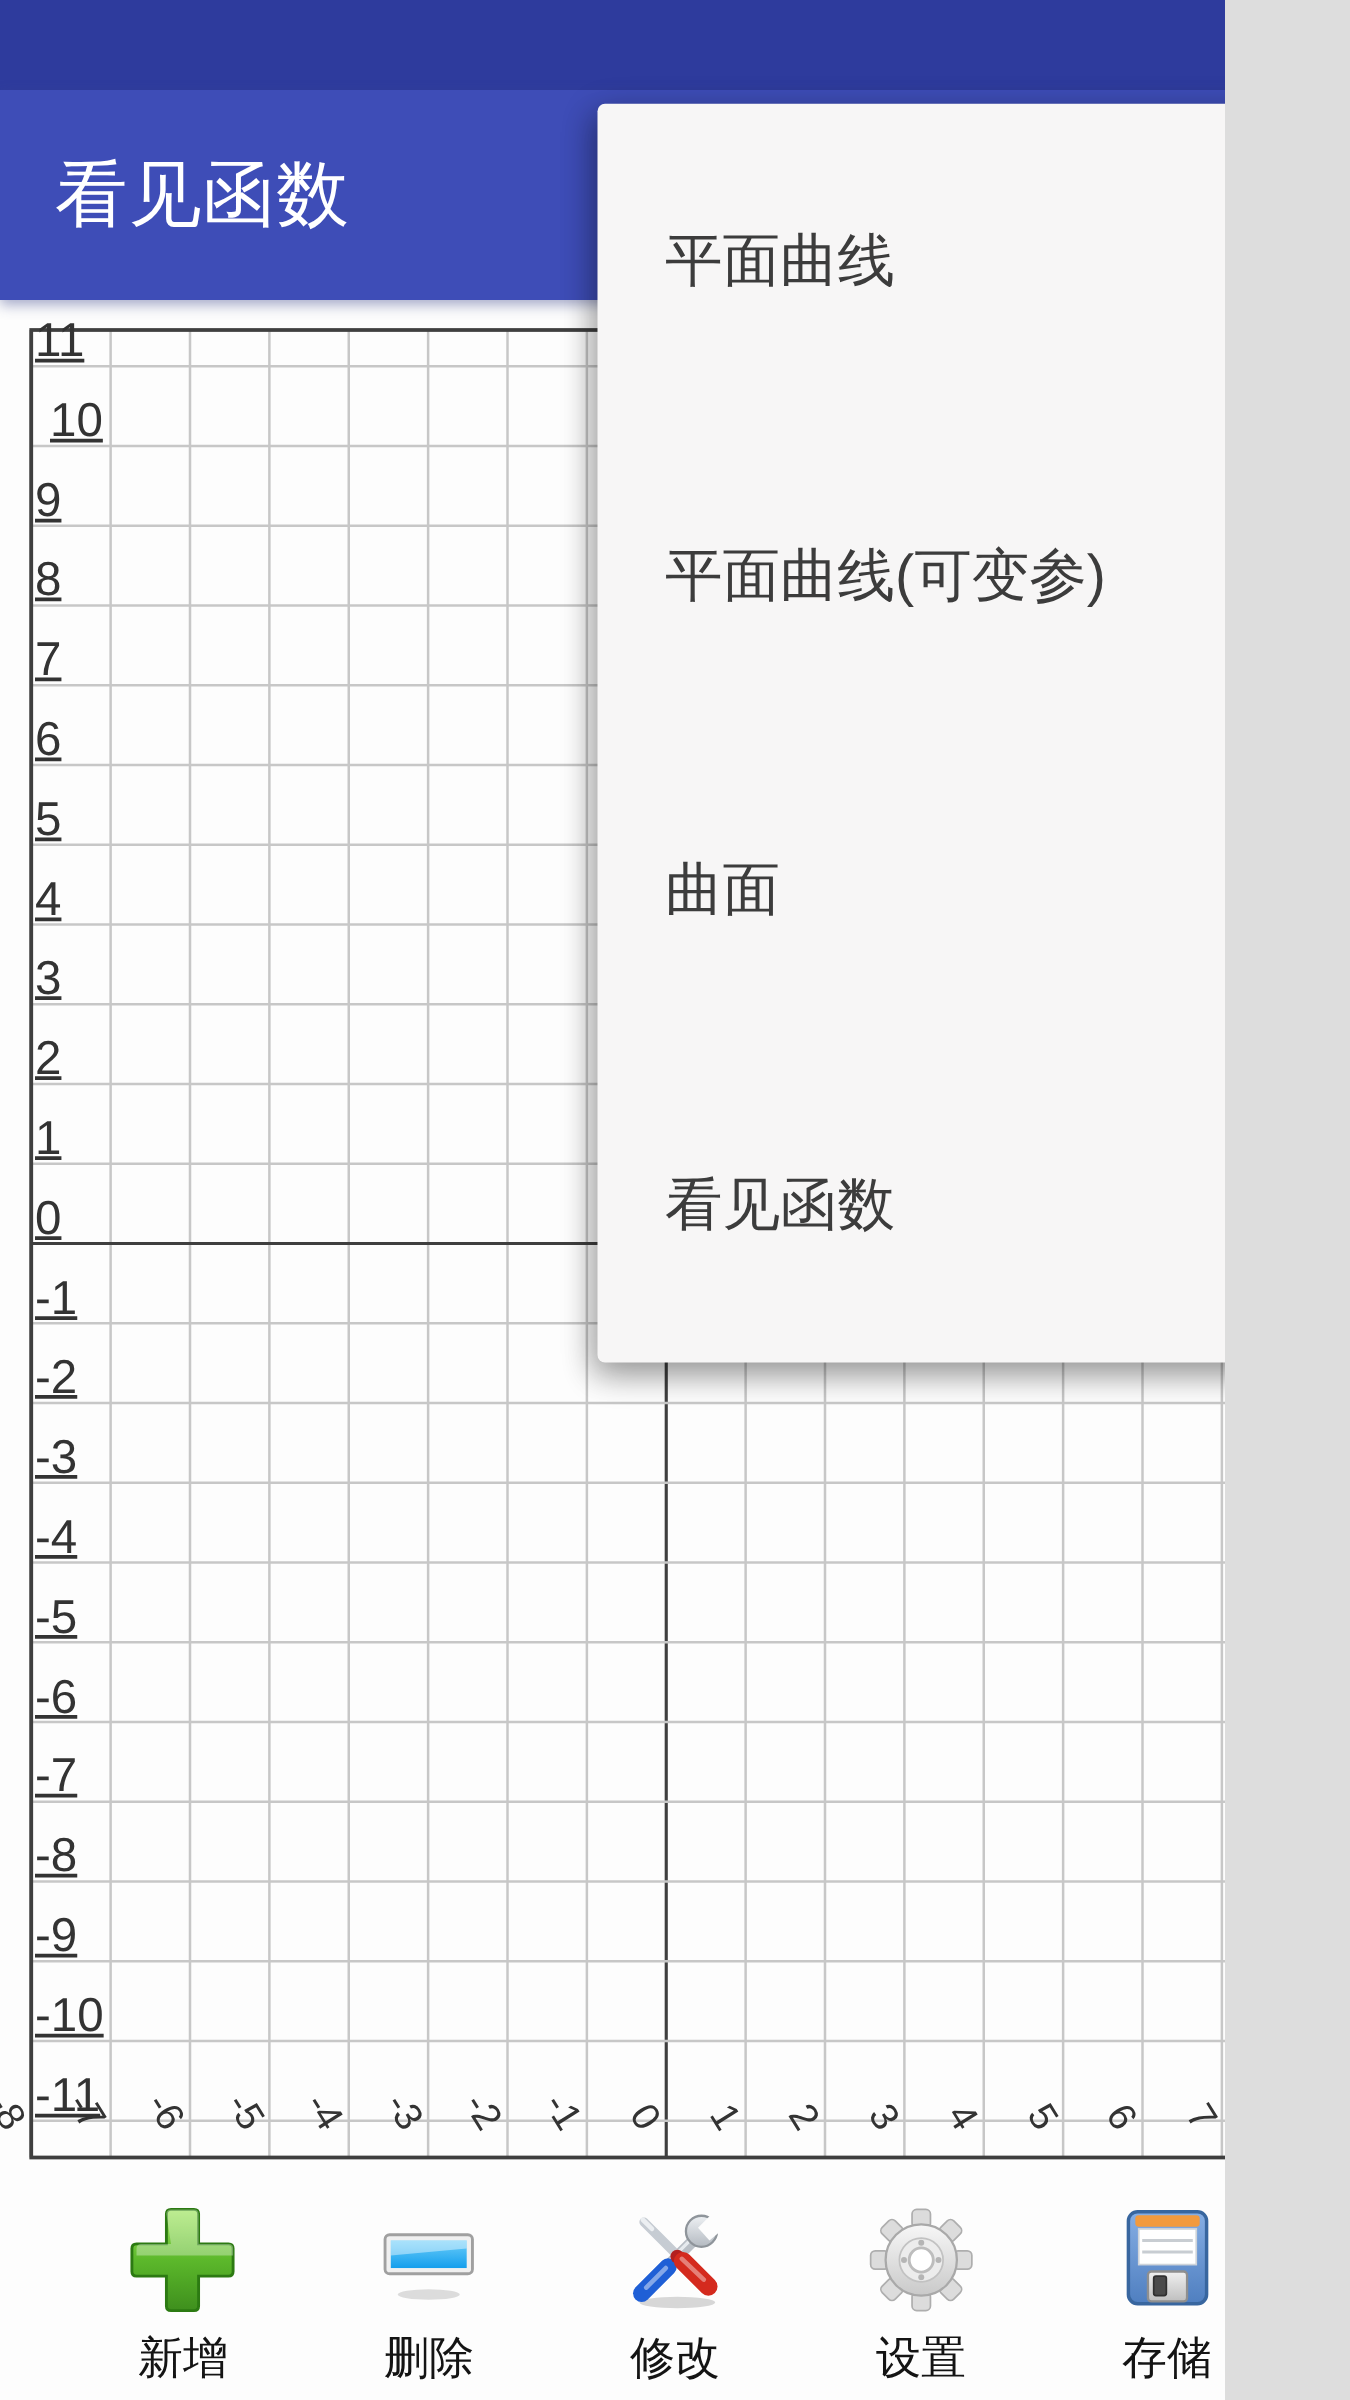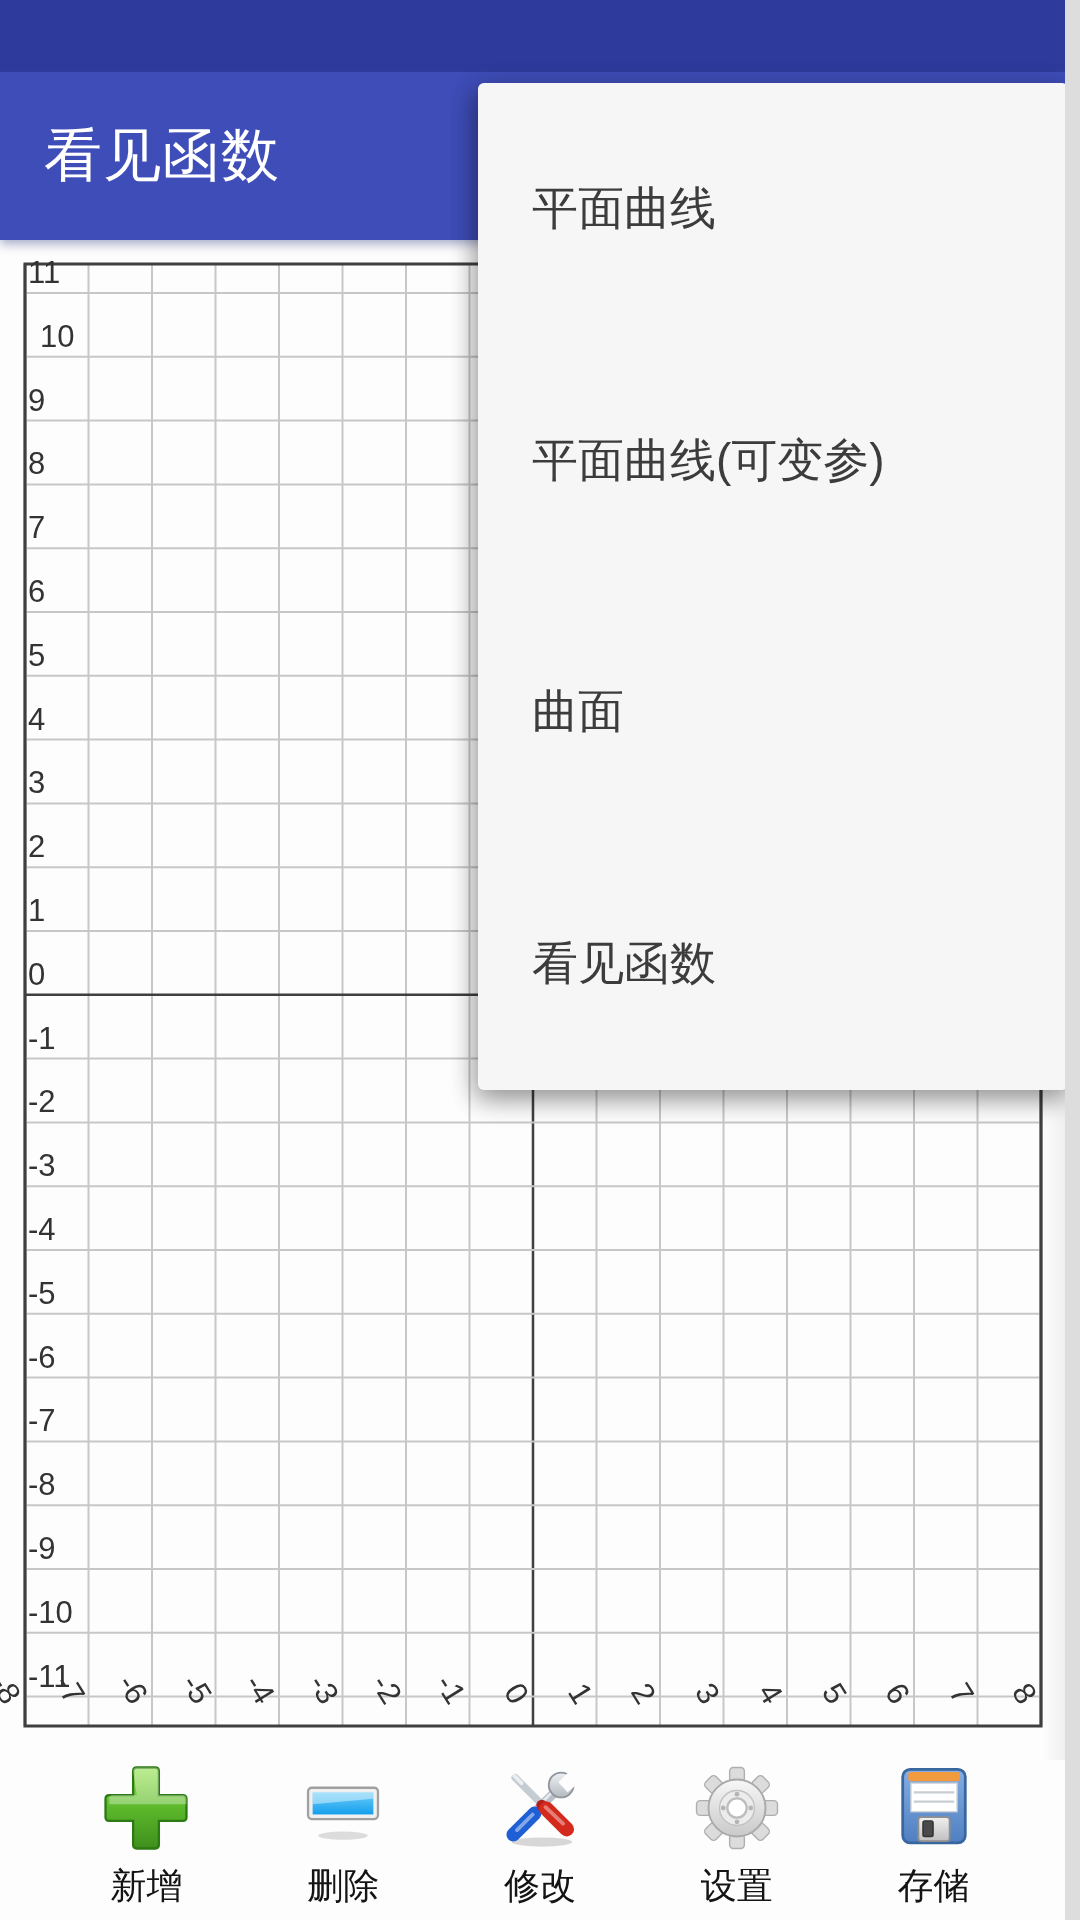--- a/index.html
+++ b/index.html
@@ -1,31 +1,31 @@
 <!DOCTYPE html>
 <html style="--status-bar: #2e3b9d; --app-bar: #3e4db7; --menu-bg: #f7f6f6; --menu-text: #3c3c3c; --grid-line: #c7c7c7; --axis-line: #3f3f3f; --label-text: #333333; --add-green: #56b527; --delete-blue: #29aaf0; --modify-red: #d42a1e; --modify-blue: #1f5fd6; --save-orange: #f29a3e;"><head>
 <meta charset="utf-8">
 <style>
   html,body{margin:0;padding:0;background:#ddd;}
   .screen{
-    position:relative;width:1065px;height:1920px;overflow:hidden;
+    position:relative;width:980px;height:1920px;overflow:hidden;
     background:#fdfdfd;
     font-family:"Liberation Sans","DejaVu Sans",sans-serif;
   }
   
   .status-bar{position:absolute;left:0;top:0;width:1080px;height:72px;background:var(--status-bar,#2e3b9d);z-index:3;}
   .app-bar{position:absolute;left:0;top:72px;width:1080px;height:168px;background:var(--app-bar,#3e4db7);
     box-shadow:0 4px 10px rgba(60,70,140,.45);z-index:3;display:flex;align-items:center;}
   .app-title{color:#ffffff;font-size:58px;font-weight:400;margin-left:44px;letter-spacing:1px;}
   
   .chart{position:absolute;left:0;top:240px;width:1080px;height:1520px;background:#fdfdfd;z-index:1;}
   .chart svg{position:absolute;left:0;top:0;}
   .right-fade{position:absolute;left:1042px;top:0;width:38px;height:1520px;
     background:linear-gradient(90deg,rgba(0,0,0,0) 0%,rgba(0,0,0,0.085) 100%);}
-  .y-label{position:absolute;left:28px;height:34px;line-height:34px;font-size:31px;color:var(--label-text,#333);}
+  .y-label{position:absolute;left:28px;height:34px;line-height:34px;font-size:38px;color:var(--label-text,#333);text-decoration:underline;}
   .x-label{position:absolute;width:60px;height:34px;line-height:34px;font-size:31px;color:var(--label-text,#333);
     text-align:right;transform-origin:100% 0%;transform:rotate(58deg);}
   
   .menu-popup{position:absolute;left:478px;top:83px;width:590px;height:1007px;
     background:var(--menu-bg,#f7f6f6);border-radius:6px;z-index:5;
     box-shadow:0 8px 28px rgba(0,0,0,.32), -6px 10px 22px rgba(0,0,0,.16);
     display:flex;flex-direction:column;}
   .menu-item{flex:1;display:flex;align-items:center;padding-left:54px;
     font-size:46px;color:var(--menu-text,#3c3c3c);cursor:pointer;}
   

